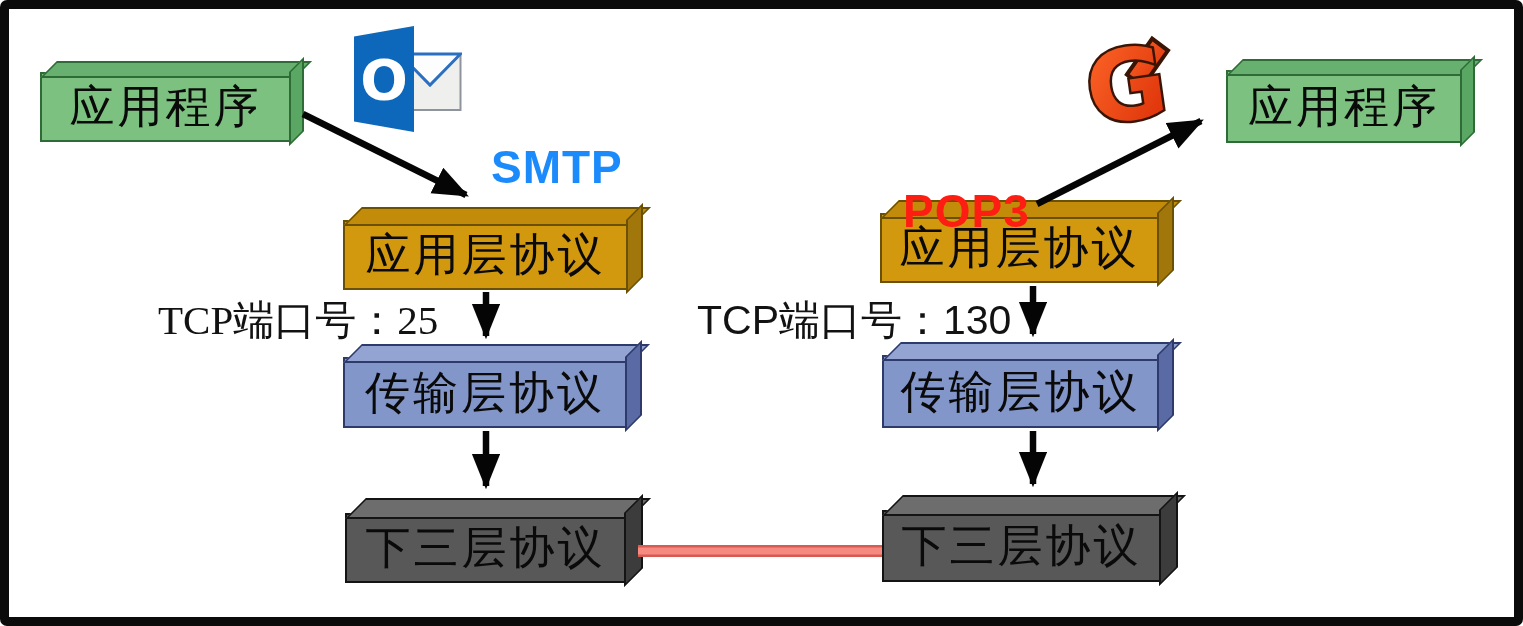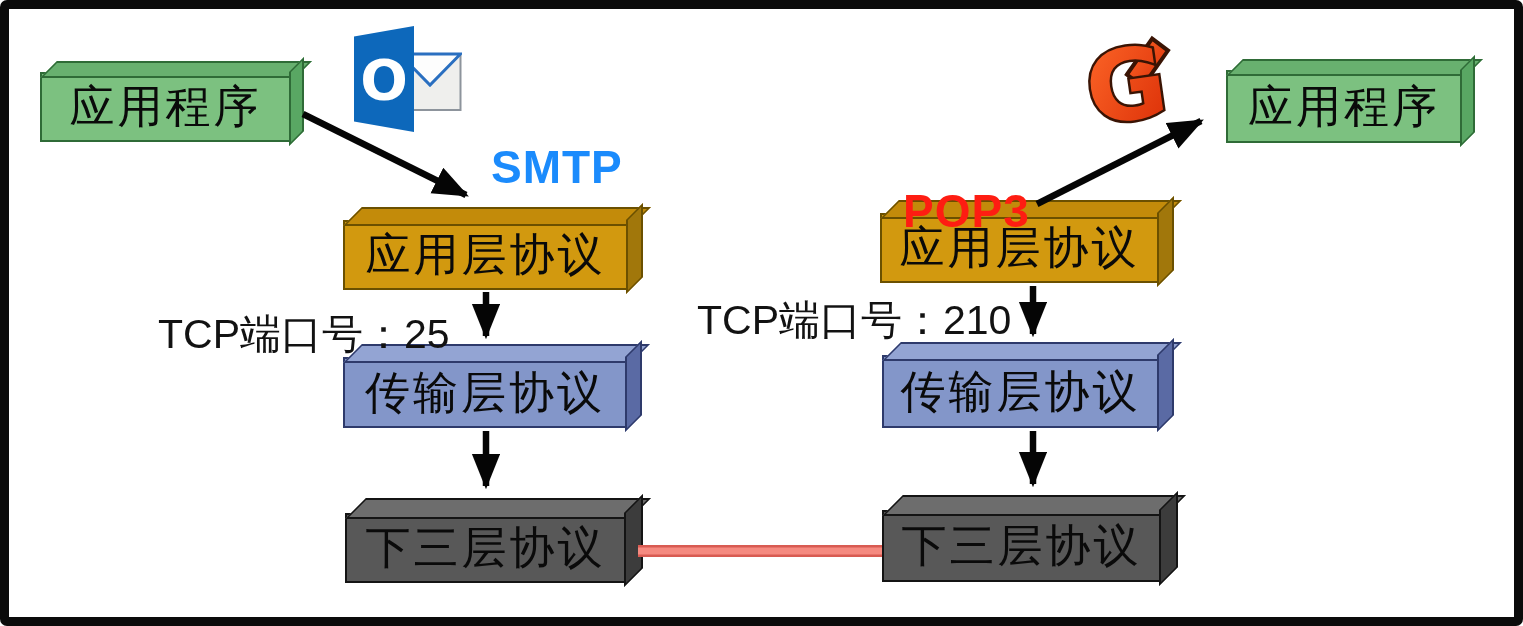--- a/index.html
+++ b/index.html
@@ -148,21 +148,21 @@
       <span class="ol-letter">O</span>
     </div>
   </div>
 
   <div class="proto-label smtp" style="left:491px; top:140px;">SMTP</div>
 
   <div class="box3d orange" style="left:343px; top:220px; width:285px; height:70px; --d:13px;">
     <span class="box-label">应用层协议</span>
   </div>
 
-  <div class="port-label" style="left:158px; top:307px;">TCP端口号：25</div>
+  <div class="port-label" style="left:158px; top:293px;font-family:Liberation Serif, serif;">TCP端口号：25</div>
 
   <div class="box3d blue" style="left:343px; top:357px; width:284px; height:71px; --d:13px;">
     <span class="box-label">传输层协议</span>
   </div>
 
   <div class="box3d dark" style="left:345px; top:513px; width:281px; height:70px; --d:15px;">
     <span class="box-label">下三层协议</span>
   </div>
 
   <div class="foxmail">
@@ -183,21 +183,21 @@
   <div class="proto-label pop3" style="left:903px; top:144px;margin-top:40px;">POP3</div>
 
   <div class="box3d green" style="left:1226px; top:70px; width:236px; height:73px; --d:11px;">
     <span class="box-label">应用程序</span>
   </div>
 
   <div class="box3d orange" style="left:880px; top:213px; width:279px; height:70px; --d:13px;">
     <span class="box-label">应用层协议</span>
   </div>
 
-  <div class="port-label" style="left:697px; top:293px;">TCP端口号：210</div>
+  <div class="port-label" style="left:697px; top:293px;">TCP端口号：130</div>
 
   <div class="box3d blue" style="left:882px; top:355px; width:277px; height:73px; --d:13px;">
     <span class="box-label">传输层协议</span>
   </div>
 
   <div class="box3d dark" style="left:882px; top:510px; width:279px; height:72px; --d:15px;">
     <span class="box-label">下三层协议</span>
   </div>
 
   <div class="frame"></div>

